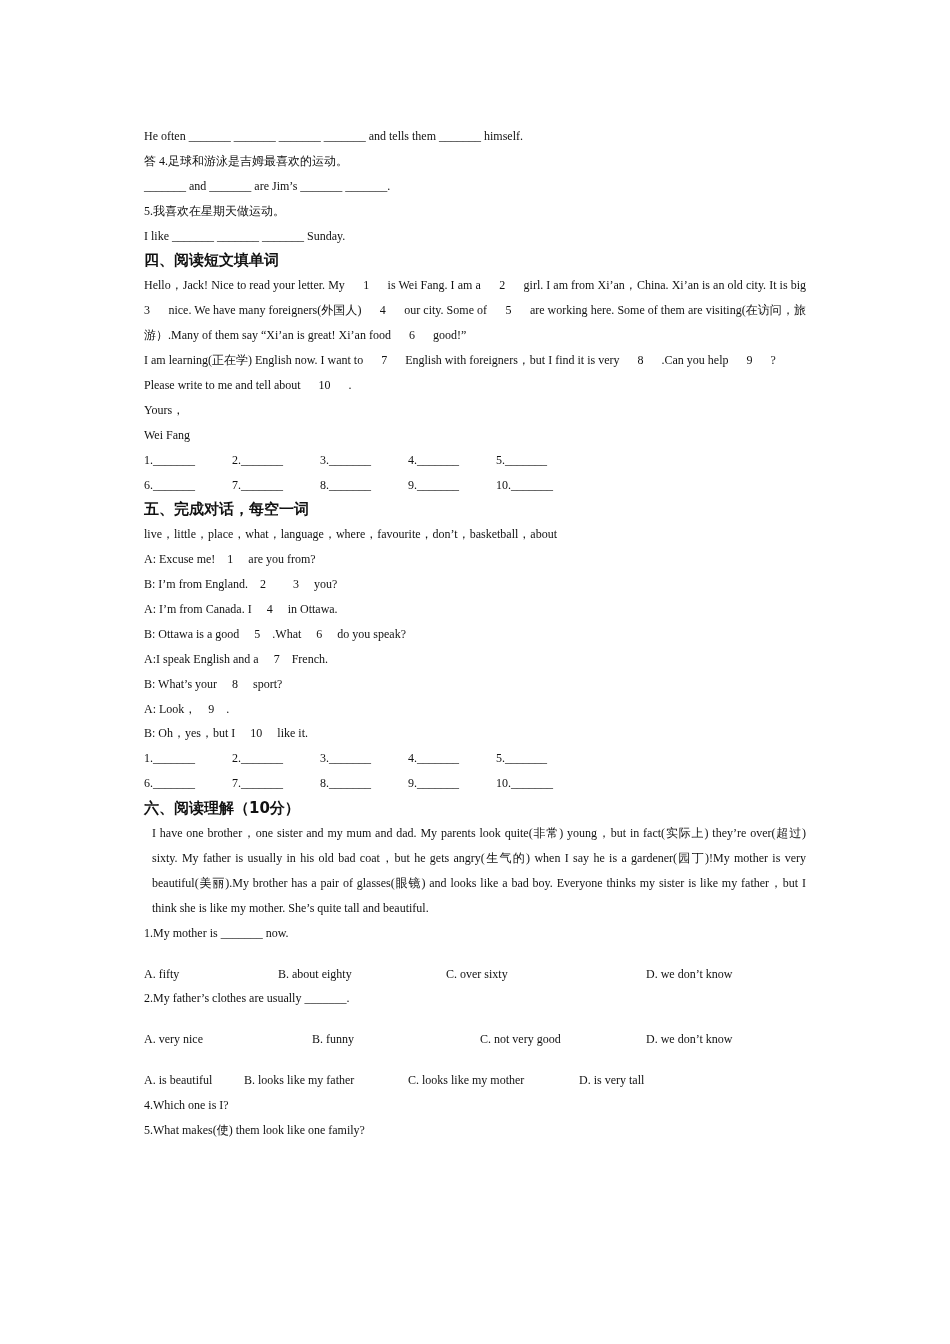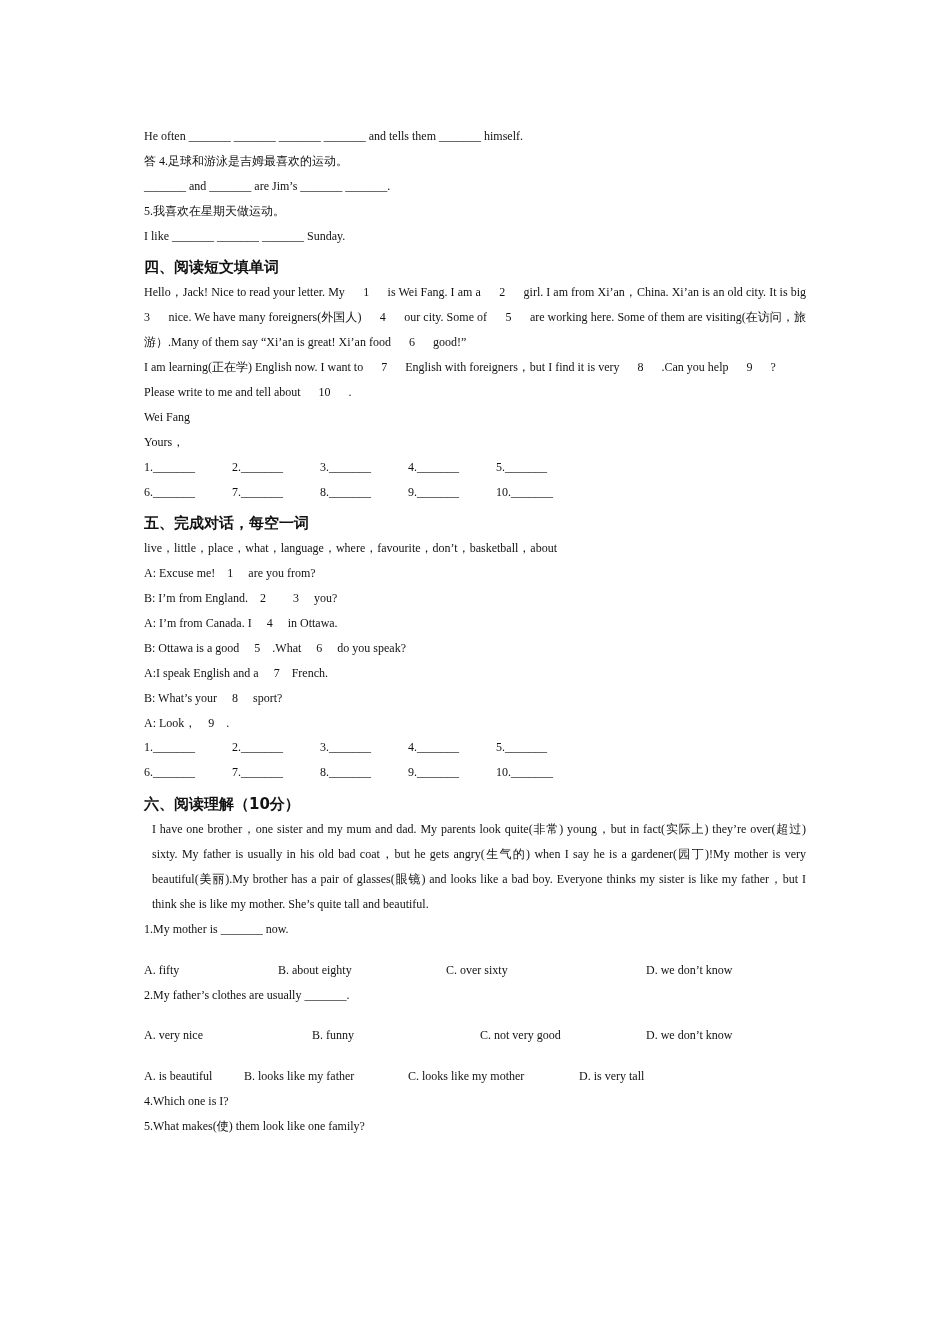--- a/index.html
+++ b/index.html
@@ -1,21 +1,21 @@
 <!DOCTYPE html>
 <html><head>
 <meta charset="utf-8">
 <style>
   html, body { margin: 0; padding: 0; background: #ffffff; }
   body { width: 950px; height: 1344px; position: relative; overflow: hidden;
          font-family: "Liberation Serif", "DejaVu Serif", serif; color: #111; }
   .page { position: absolute; left: 144px; top: 124px; width: 662px; }
   .line { font-size: 12px; line-height: 24.9px; height: 24.9px; white-space: pre; }
   .just { white-space: normal; text-align: justify; text-align-last: left; height: auto; }
-  .head { font-weight: bold; font-family: "DejaVu Sans", "Liberation Sans", sans-serif; font-size: 15px; margin-top: 7px; }
+  .head { font-weight: bold; font-family: "DejaVu Sans", "Liberation Sans", sans-serif; font-size: 15px; }
   .opts { display: flex; margin-top: 16px; }
   .opts span { white-space: pre; }
   .ans { display: flex; }
   .ans span { display: inline-block; width: 88px; white-space: pre; }
   .ind { padding-left: 8px; }
 </style>
 </head>
 <body>
 
 <div class="page">
@@ -23,22 +23,22 @@
   <div class="line">He often _______ _______ _______ _______ and tells them _______ himself.</div>
   <div class="line">答 4.足球和游泳是吉姆最喜欢的运动。</div>
   <div class="line">_______ and _______ are Jim’s _______ _______.</div>
   <div class="line">5.我喜欢在星期天做运动。</div>
   <div class="line">I like _______ _______ _______ Sunday.</div>
 
   <div class="line head">四、阅读短文填单词</div>
   <div class="line just" style="white-space:pre-wrap;">Hello，Jack! Nice to read your letter. My      1      is Wei Fang. I am a      2      girl. I am from Xi’an，China. Xi’an is an old city. It is big      3      nice. We have many foreigners(外国人)      4      our city. Some of      5      are working here. Some of them are visiting(在访问，旅游）.Many of them say “Xi’an is great! Xi’an food      6      good!”</div>
   <div class="line just" style="white-space:pre-wrap;">I am learning(正在学) English now. I want to      7      English with foreigners，but I find it is very      8      .Can you help      9      ?</div>
   <div class="line">Please write to me and tell about      10      .</div>
+  <div class="line">Yours，</div>
   <div class="line">Wei Fang</div>
-  <div class="line">Yours，</div>
   <div class="line ans">
     <span>1._______</span>
     <span>2._______</span>
     <span>3._______</span>
     <span>4._______</span>
     <span>5._______</span>
   </div>
   <div class="line ans">
     <span>6._______</span>
     <span>7._______</span>
@@ -49,20 +49,21 @@
 
   <div class="line head">五、完成对话，每空一词</div>
   <div class="line">live，little，place，what，language，where，favourite，don’t，basketball，about</div>
   <div class="line">A: Excuse me!    1     are you from?</div>
   <div class="line">B: I’m from England.    2         3     you?</div>
   <div class="line">A: I’m from Canada. I     4     in Ottawa.</div>
   <div class="line">B: Ottawa is a good     5    .What     6     do you speak?</div>
   <div class="line">A:I speak English and a     7    French.</div>
   <div class="line">B: What’s your     8     sport?</div>
   <div class="line">A: Look，    9    .</div>
+  <div class="line">B: Oh，yes，but I     10     like it.</div>
   <div class="line ans">
     <span>1._______</span>
     <span>2._______</span>
     <span>3._______</span>
     <span>4._______</span>
     <span>5._______</span>
   </div>
   <div class="line ans">
     <span>6._______</span>
     <span>7._______</span>

